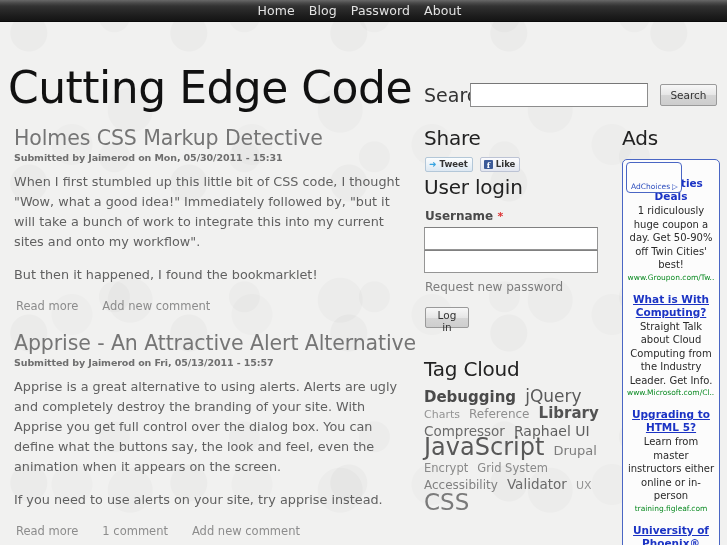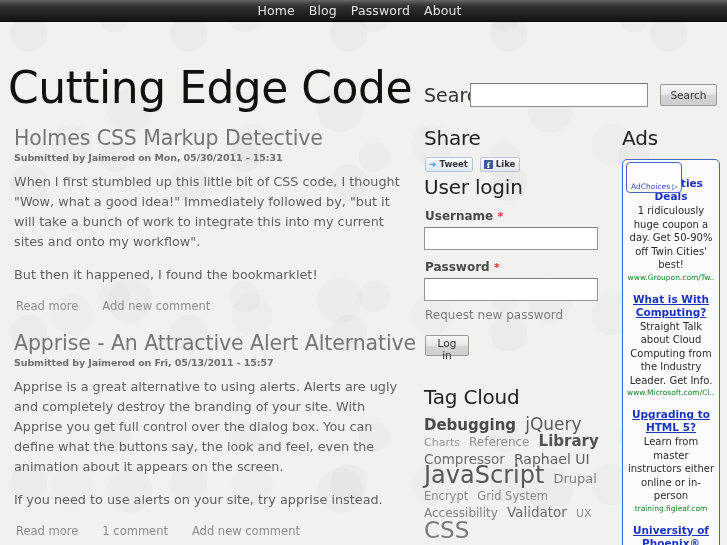--- a/index.html
+++ b/index.html
@@ -336,21 +336,21 @@
       <p class="art-p">But then it happened, I found the bookmarklet!</p>
       <div class="art-links">
         <span>Read more</span>
         <span>Add new comment</span>
       </div>
     </div>
 
     <div class="article">
       <h2 class="art-title">Apprise - An Attractive Alert Alternative</h2>
       <div class="art-meta">Submitted by Jaimerod on Fri, 05/13/2011 - 15:57</div>
-      <p class="art-p">Apprise is a great alternative to using alerts. Alerts are ugly and completely destroy the branding of your site. With Apprise you get full control over the dialog box. You can define what the buttons say, the look and feel, even the animation about it appears on the screen.</p>
+      <p class="art-p">Apprise is a great alternative to using alerts. Alerts are ugly and completely destroy the branding of your site. With Apprise you get full control over the dialog box. You can define what the buttons say, the look and feel, even the animation when it appears on the screen.</p>
       <p class="art-p">If you need to use alerts on your site, try apprise instead.</p>
       <div class="art-links">
         <span>Read more</span>
         <span>1 comment</span>
         <span>Add new comment</span>
       </div>
     </div>
 
   </div>
 
@@ -372,24 +372,20 @@
 
     <div>
       <h2 class="block-title">User login</h2>
 
       <div class="fld-label">
         <span>Username</span>
         <span class="req">*</span>
       </div>
       <input class="txtin" type="text" style="">
 
-      <div class="fld-label">
-        <span>Password</span>
-        <span class="req">*</span>
-      </div>
       <input class="txtin" type="password" style="">
 
       <div class="sidelink">Request new password</div>
 
       <button id="loginbtn">Log in</button>
     </div>
 
     <div>
       <h2 class="block-title" id="tagcloud-title">Tag Cloud</h2>
       <div id="tagcloud"><span class="tag" style="font-size: 15px; color: rgb(74, 74, 74); font-weight: bold;">Debugging</span> <span class="tag" style="font-size: 17px; color: rgb(90, 90, 90); font-weight: normal;">jQuery</span> <span class="tag" style="font-size: 11px; color: rgb(148, 148, 148); font-weight: normal;">Charts</span> <span class="tag" style="font-size: 12px; color: rgb(142, 142, 142); font-weight: normal;">Reference</span> <span class="tag" style="font-size: 15px; color: rgb(82, 82, 82); font-weight: bold;">Library</span> <span class="tag" style="font-size: 13.5px; color: rgb(107, 107, 107); font-weight: normal;">Compressor</span> <span class="tag" style="font-size: 14px; color: rgb(95, 95, 95); font-weight: normal;">Raphael UI</span> <span class="tag" style="font-size: 24px; color: rgb(88, 88, 88); font-weight: normal;">JavaScript</span> <span class="tag" style="font-size: 13px; color: rgb(125, 125, 125); font-weight: normal;">Drupal</span> <span class="tag" style="font-size: 11.5px; color: rgb(138, 138, 138); font-weight: normal;">Encrypt</span> <span class="tag" style="font-size: 11.5px; color: rgb(138, 138, 138); font-weight: normal;">Grid System</span> <span class="tag" style="font-size: 12px; color: rgb(129, 129, 129); font-weight: normal;">Accessibility</span> <span class="tag" style="font-size: 13.5px; color: rgb(106, 106, 106); font-weight: normal;">Validator</span> <span class="tag" style="font-size: 11px; color: rgb(146, 146, 146); font-weight: normal;">UX</span> <span class="tag" style="font-size: 23px; color: rgb(122, 122, 122); font-weight: normal;">CSS</span> </div>

